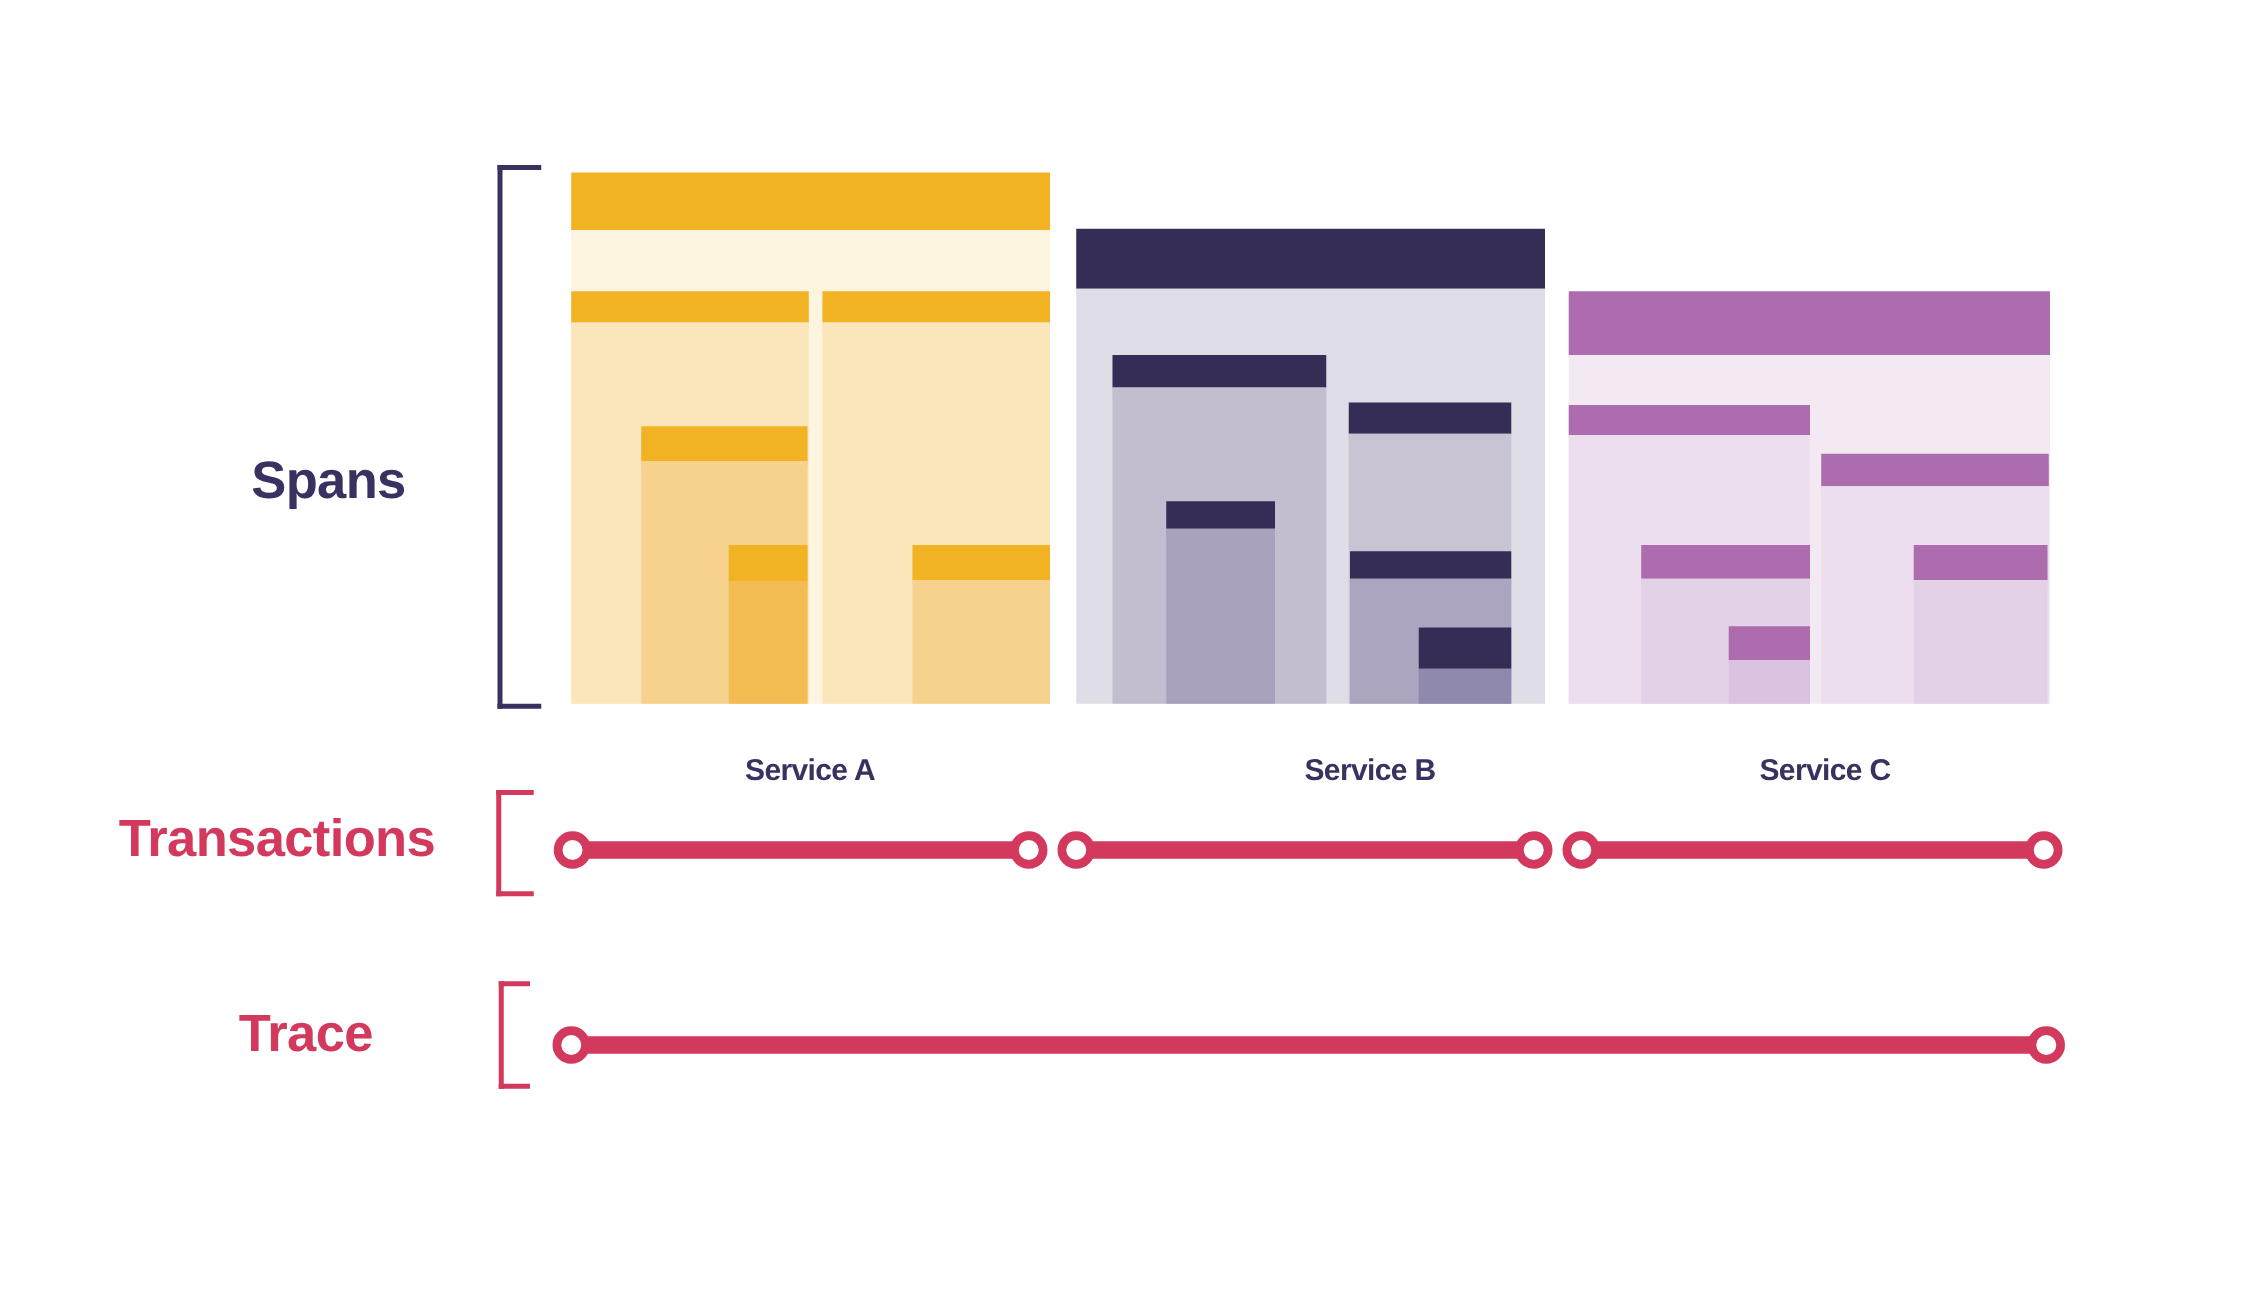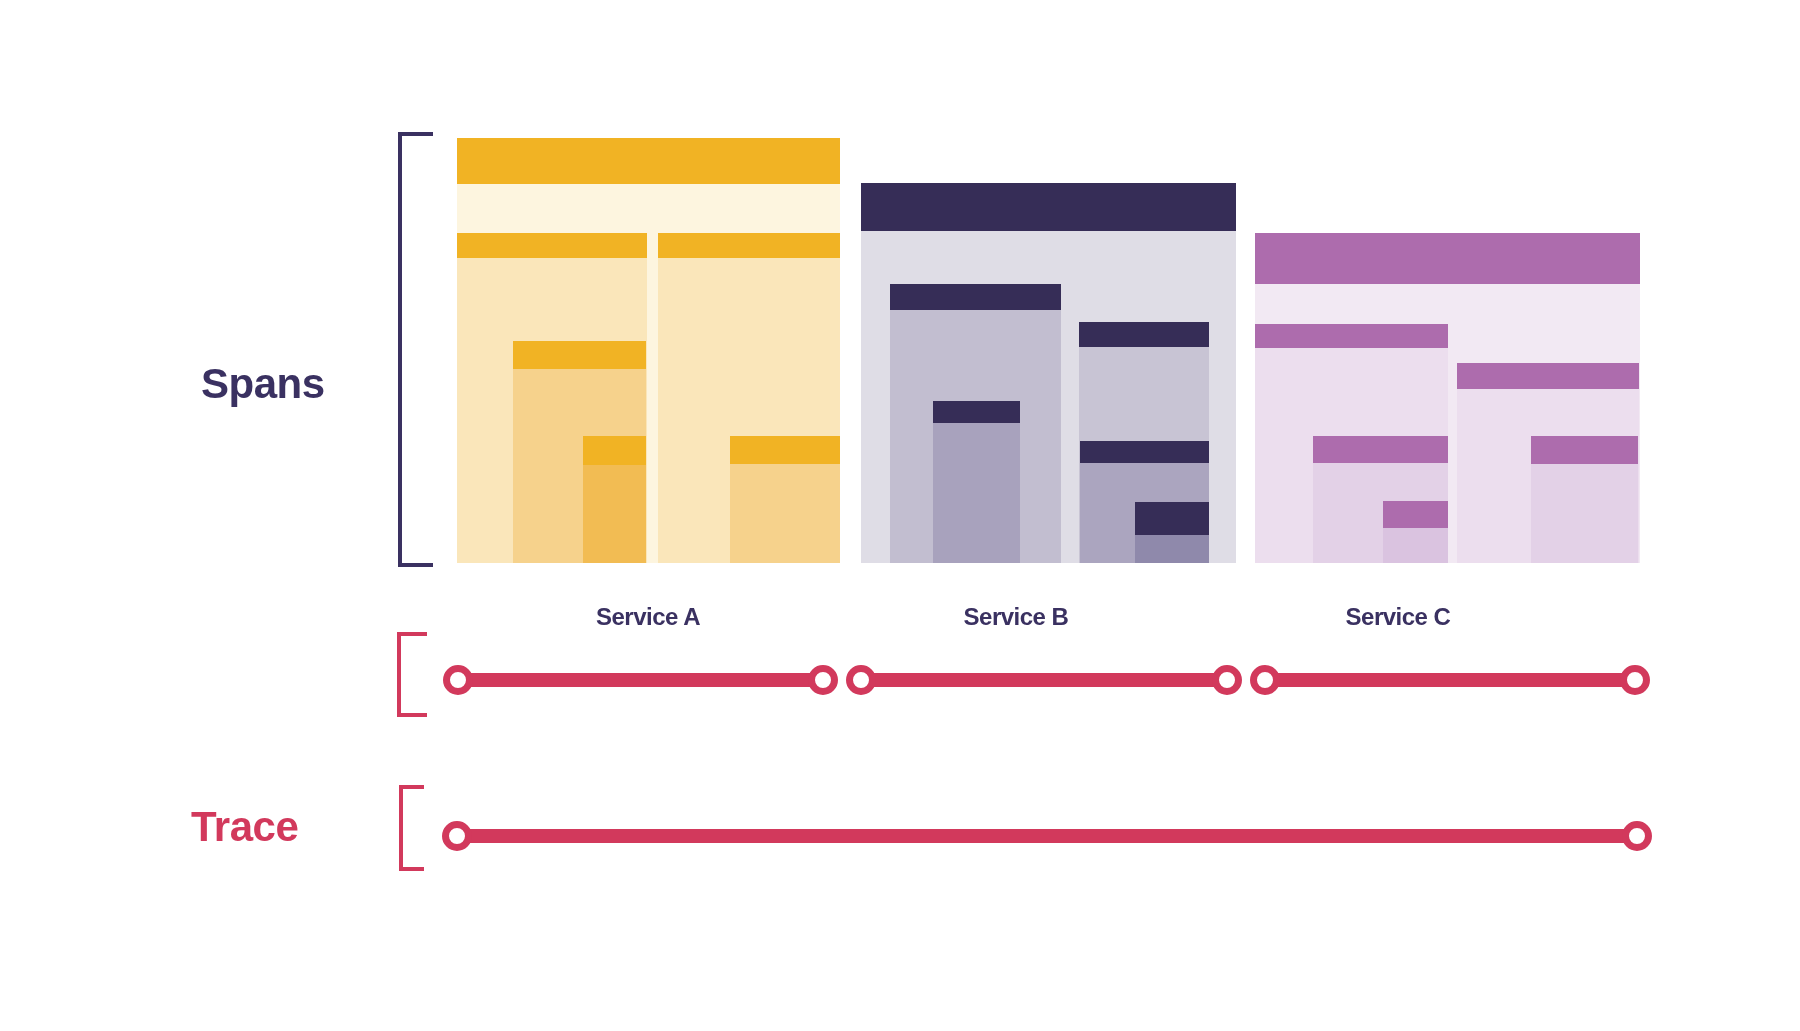--- a/index.html
+++ b/index.html
@@ -45,22 +45,22 @@
     position:absolute;
     top:603px;
     transform:translateX(-50%);
     font-weight:700;
     font-size:24px;
     letter-spacing:-0.5px;
     color:var(--navy_text);
     white-space:nowrap;
   }
   #service-label-a{left:648px;}
-  #service-label-b{left:1016px;}
-  #service-label-c{left:1398px;text-align:center;}
+  #service-label-b{left:1096px;}
+  #service-label-c{left:1460px;text-align:center;}
 
   
   .tl-line{
     position:absolute;
     height:14px;
     background:var(--crimson);
     border-radius:7px;
   }
   .tl-dot{
     position:absolute;
@@ -116,20 +116,21 @@
       <div class="rect rect-bar" style="left: 1383px; top: 501px; width: 65px; height: 27px; background: rgb(173, 108, 173);"></div>
       <div class="rect rect-body" style="left: 1383px; top: 528px; width: 65px; height: 35px; background: rgb(218, 195, 224);"></div>
       <div class="rect rect-bar" style="left: 1531px; top: 436px; width: 107px; height: 28px; background: rgb(173, 108, 173);"></div>
       <div class="rect rect-body" style="left: 1531px; top: 464px; width: 107px; height: 99px; background: rgb(227, 209, 231);"></div>
     </div>
 
   <div class="service-label" id="service-label-a">Service A</div>
   <div class="service-label" id="service-label-b">Service B</div>
   <div class="service-label" id="service-label-c">Service C</div>
 
+  <div class="section-label" id="label-transactions">Transactions</div>
 
   <div class="bracket" id="bracket-transactions"></div>
 
   <div class="section-label" id="label-trace">Trace</div>
 
   <div class="bracket" id="bracket-trace"></div>
 
   <div id="timeline-layer">
       <div class="tl-line" style="left: 458px; top: 673px; width: 365px;"></div>
       <div class="tl-dot" style="left: 443px; top: 665px;"></div>

